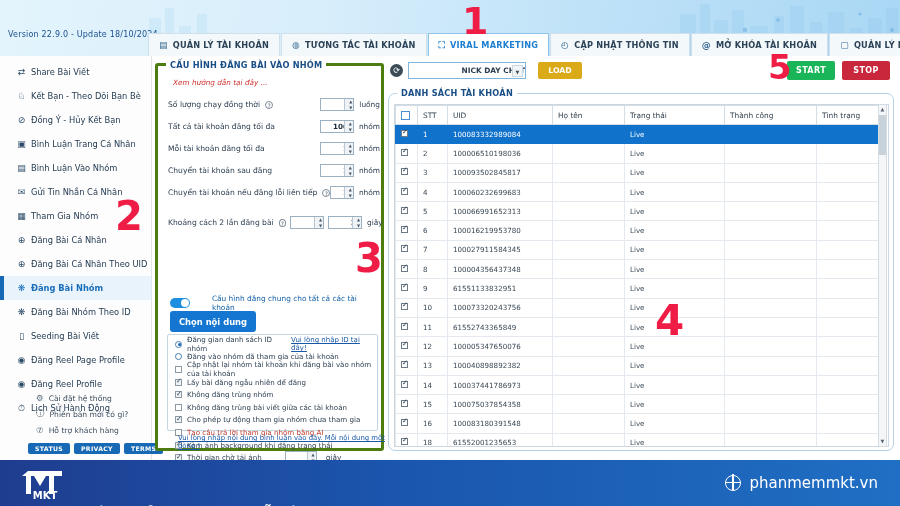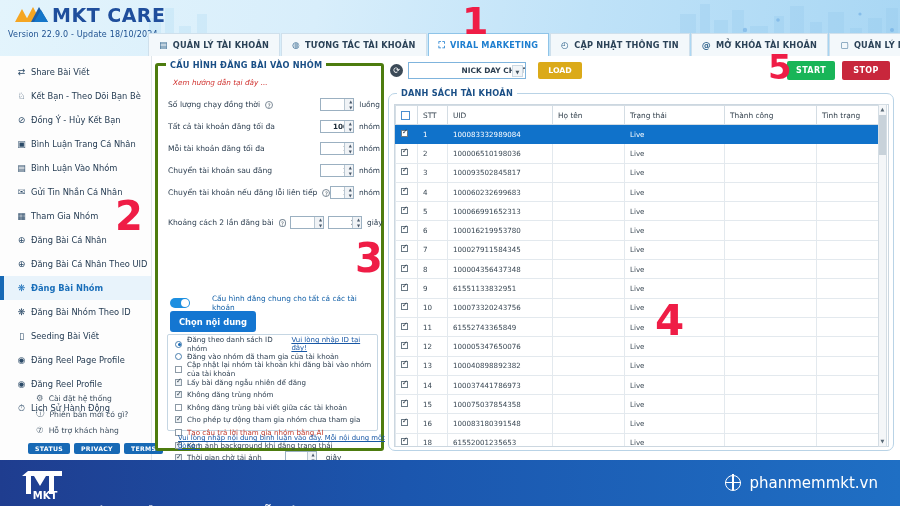--- a/index.html
+++ b/index.html
@@ -259,29 +259,20 @@
     </svg>
     <svg class="skyline-l" viewBox="0 0 120 56" preserveAspectRatio="none">
       <g fill="#a7d5f0" opacity="0.6">
         <rect x="4" y="18" width="12" height="38"></rect>
           <rect x="20" y="8" width="9" height="48"></rect>
         <rect x="34" y="26" width="12" height="30"></rect>
           <rect x="52" y="14" width="10" height="42"></rect>
       </g>
     </svg>
 
-    <div class="logo-wrap">
-      <svg class="logo-mark" viewBox="0 0 36 22">
-        <path d="M1 18 L8 5 L15 18 Z" fill="#f5a623"></path>
-        <path d="M11 18 L19 3 L27 18 Z" fill="#f5a623"></path>
-        <path d="M17 18 L25 3 L34 18 Z" fill="#1d5fa8"></path>
-        <path d="M20 18 L27 6 L34 18 Z" fill="#1476c9"></path>
-      </svg>
-      <span class="logo-text">MKT CARE</span>
-    </div>
     <div class="version">Version  22.9.0     - Update  18/10/2024</div>
 
     <div class="tabs">
       <div class="tab">
         <span class="ic">▤</span>
         <span>QUẢN LÝ TÀI KHOẢN</span>
       </div>
       <div class="tab">
         <span class="ic">◍</span>
         <span>TƯƠNG TÁC TÀI KHOẢN</span>
@@ -495,21 +486,21 @@
       </div>
 
       <div class="choose-btn">Chọn nội dung</div>
       <div class="total-lbl">Tổng số nội dung</div>
       <div class="total-num">3</div>
 
       <div class="opt-box">
         <div style="height:3px"></div>
         <div class="opt-row">
           <span class="radio on"></span>
-          <span>Đăng theo danh sách ID nhóm</span>
+          <span>Đăng gian danh sách ID nhóm</span>
           <span class="opt-link">Vui lòng nhập ID tại đây!</span>
         </div>
         <div class="opt-row">
           <span class="radio"></span>
           <span>Đăng vào nhóm đã tham gia của tài khoản</span>
         </div>
         <div class="opt-row">
           <span class="chk"></span>
           <span>Cập nhật lại nhóm tài khoản khi đăng bài vào nhóm của tài khoản</span>
         </div>

